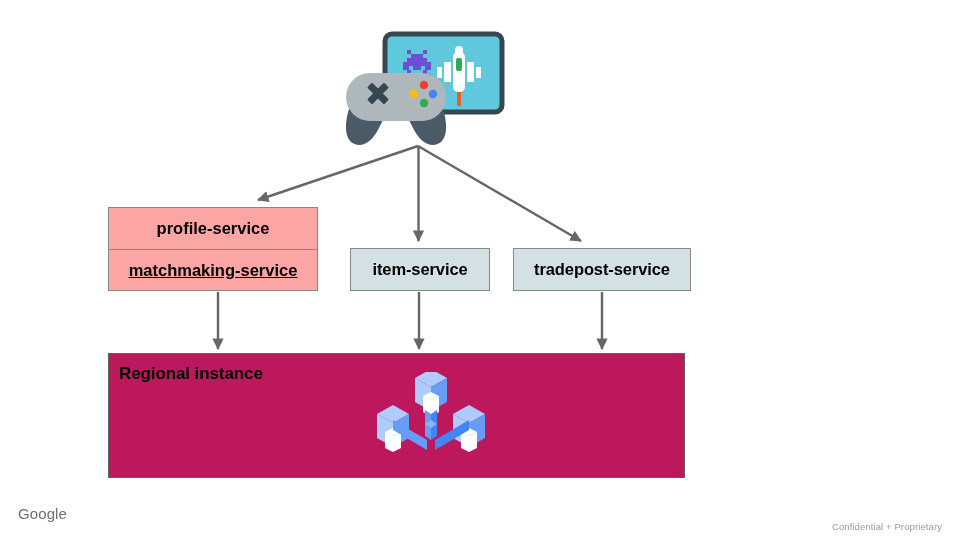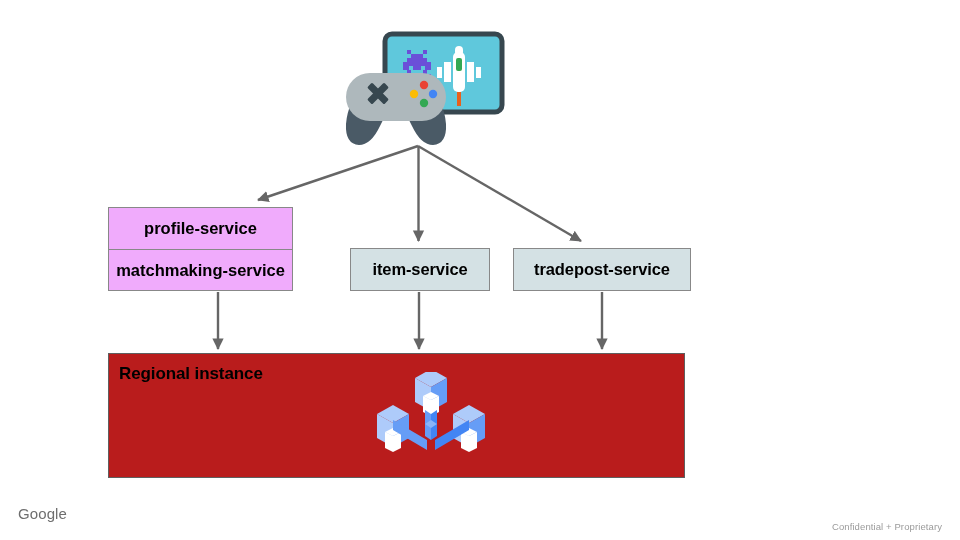--- a/index.html
+++ b/index.html
@@ -51,40 +51,41 @@
     font-size: 16.5px;
     color: #000000;
     letter-spacing: -0.1px;
   }
   .node-blue  { background: #d4e1e4; }
 
   .stack {
     position: absolute;
     left: 108px;
     top: 207px;
-    width: 185px;
+    width: 210px;
     height: 84px;
     box-sizing: border-box;
     border: 1px solid #888888;
-    background: #f0abfc;
+    background: #fca5a5;
     display: flex;
     flex-direction: column;
   }
   .stack-row {
     flex: 1 1 50%;
     display: flex;
     align-items: center;
     justify-content: center;
     font-weight: bold;
     font-size: 16.5px;
     color: #000000;
     box-sizing: border-box;
   }
   .stack-row + .stack-row {
     border-top: 1px solid #888888;
+    text-decoration: underline;
   }
 
   #node-item {
     left: 350px;
     top: 248px;
     width: 140px;
     height: 43px;
   }
   #node-tradepost {
     left: 513px;
@@ -95,21 +96,21 @@
 
   
   .region-box {
     position: absolute;
     left: 108px;
     top: 353px;
     width: 577px;
     height: 125px;
     box-sizing: border-box;
     border: 1px solid #5f5f5f;
-    background: #b91c1c;
+    background: #be185d;
   }
   .region-title {
     position: absolute;
     left: 10px;
     top: 10px;
     font-weight: bold;
     font-size: 17px;
     color: #000000;
     letter-spacing: -0.1px;
   }

